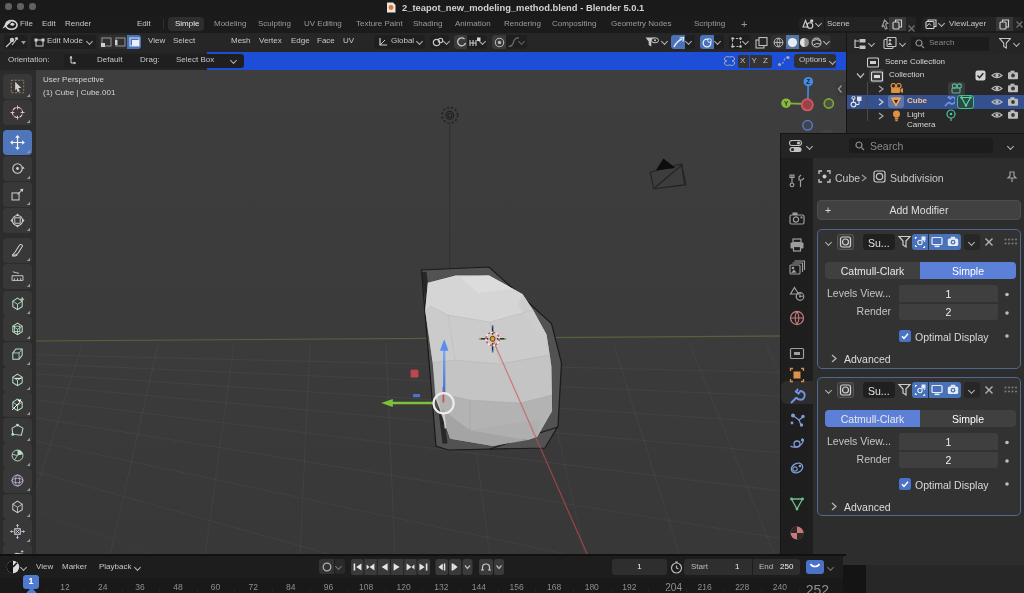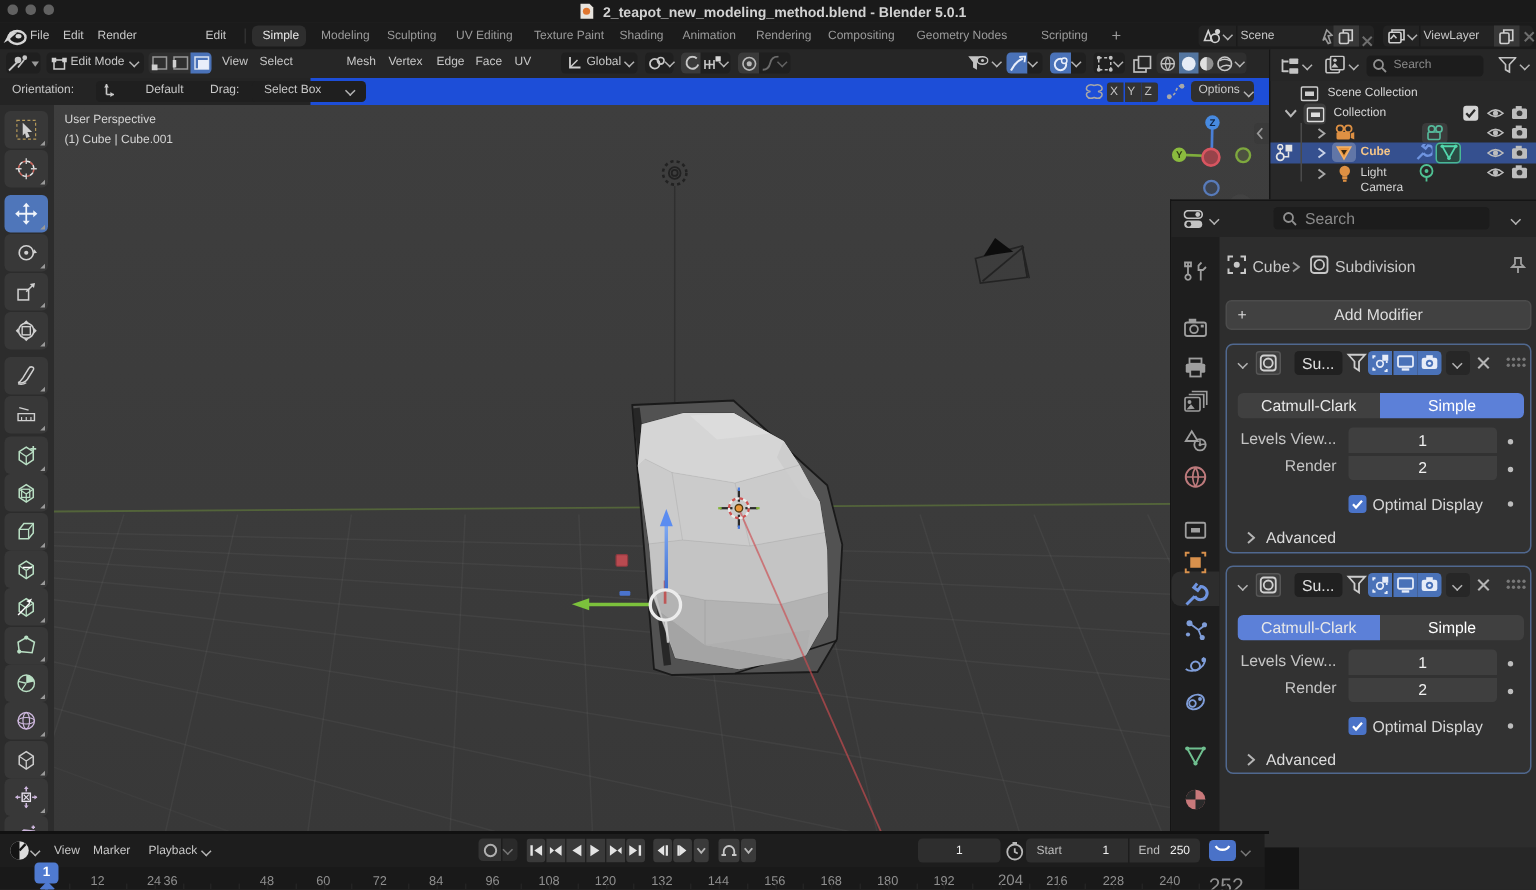--- a/index.html
+++ b/index.html
@@ -1007,21 +1007,21 @@
     <div class="abs txt" style="left:780px;top:7px;color:#f0f0f0;">250</div>
     <div class="abs" style="left:806px;top:4px;width:18px;height:14px;background:#4a72c8;border-radius:3px;"></div>
     <svg class="abs" style="left:809px;top:6px;" width="12" height="10" viewBox="0 0 12 10">
       <path d="M1.5 2 A5 4.5 0 0 0 10.5 2" fill="none" stroke="#ffffff" stroke-width="1.6"></path>
     </svg>
     <div class="abs chev" style="left:827px;top:8px;opacity:0.6;"></div>
 
     <div class="abs" style="left:0;top:22px;width:843px;height:15px;background:#191919;" id="ruler">
         <div class="abs" style="left:50.08500000000001px;top:4px;width:30px;text-align:center;color:#8f8f8f;font-size:8.5px;">12</div>
         <div class="abs" style="left:87.70499999999998px;top:4px;width:30px;text-align:center;color:#8f8f8f;font-size:8.5px;">24</div>
-        <div class="abs" style="left:109px;top:4px;width:30px;text-align:left;color:#8f8f8f;font-size:8.5px;">36</div>
+        <div class="abs" style="left:125px;top:4px;width:30px;text-align:center;color:#8f8f8f;font-size:8.5px;">36</div>
         <div class="abs" style="left:162.945px;top:4px;width:30px;text-align:center;color:#8f8f8f;font-size:8.5px;">48</div>
         <div class="abs" style="left:200.56499999999997px;top:4px;width:30px;text-align:center;color:#8f8f8f;font-size:8.5px;">60</div>
         <div class="abs" style="left:238.18499999999997px;top:4px;width:30px;text-align:center;color:#8f8f8f;font-size:8.5px;">72</div>
         <div class="abs" style="left:275.805px;top:4px;width:30px;text-align:center;color:#8f8f8f;font-size:8.5px;">84</div>
         <div class="abs" style="left:313.425px;top:4px;width:30px;text-align:center;color:#8f8f8f;font-size:8.5px;">96</div>
         <div class="abs" style="left:351.045px;top:4px;width:30px;text-align:center;color:#8f8f8f;font-size:8.5px;">108</div>
         <div class="abs" style="left:388.665px;top:4px;width:30px;text-align:center;color:#8f8f8f;font-size:8.5px;">120</div>
         <div class="abs" style="left:426.28499999999997px;top:4px;width:30px;text-align:center;color:#8f8f8f;font-size:8.5px;">132</div>
         <div class="abs" style="left:463.905px;top:4px;width:30px;text-align:center;color:#8f8f8f;font-size:8.5px;">144</div>
         <div class="abs" style="left:501.525px;top:4px;width:30px;text-align:center;color:#8f8f8f;font-size:8.5px;">156</div>

